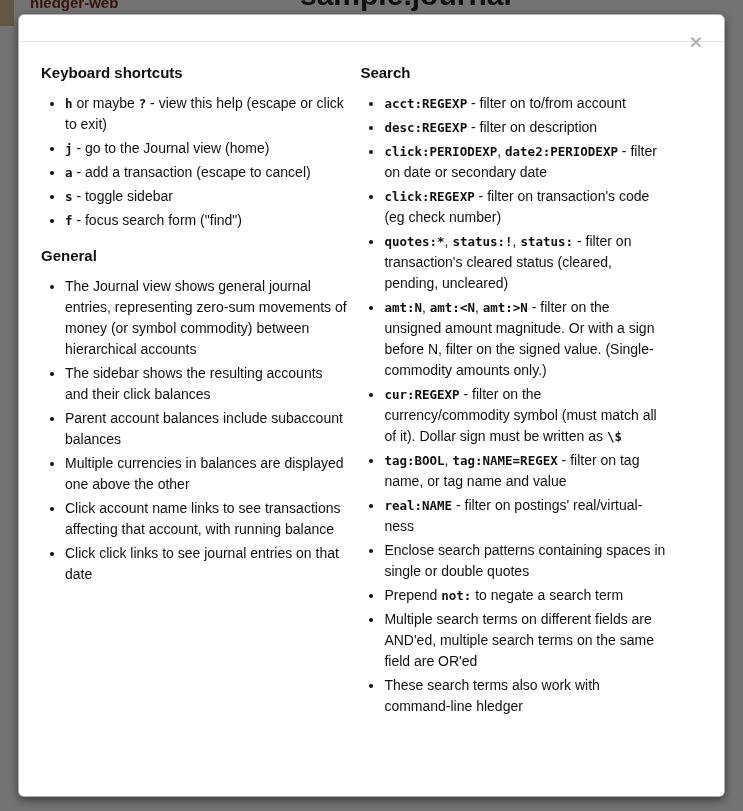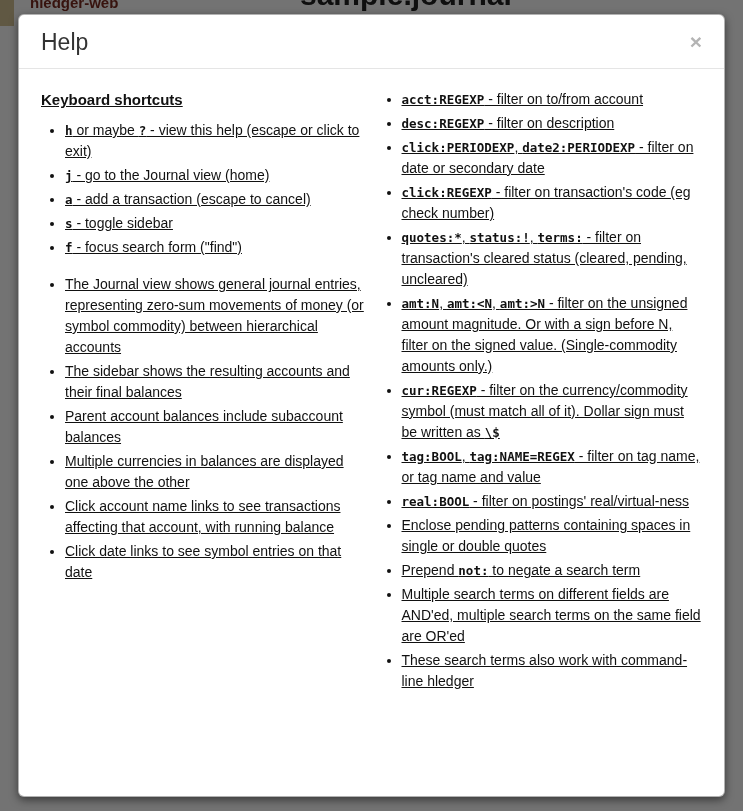--- a/index.html
+++ b/index.html
@@ -53,21 +53,20 @@
     float: right;
     background: none; border: 0; padding: 0; margin: 2px 0 0 0;
     font-size: 21px; font-weight: bold; line-height: 1;
     color: #b4b4b4; cursor: pointer;
     font-family: "Liberation Sans", sans-serif;
   }
   .modal-body {
     display: flex;
     gap: 12px;
     padding: 8px 22px 20px 22px;
-    text-decoration: underline;
   }
   .col { flex: 1 1 0; min-width: 0; }
 
   .section-heading {
     margin: 14px 0 12px 0;
     font-size: 15px;
     font-weight: bold;
     color: #111;
   }
   .help-list {
@@ -92,52 +91,53 @@
   <span class="tan-box"></span>
   <a class="brand" href="#">hledger-web</a>
   <h1 class="page-title">sample.journal</h1>
 </div>
 
 <div class="backdrop"></div>
 
 <div class="modal">
   <div class="modal-header">
     <button class="close">×</button>
-    <h2 class="modal-title">Help</h2>
   </div>
   <div class="modal-body">
     <div class="col">
       <h3 class="section-heading">Keyboard shortcuts</h3>
       <ul class="help-list">
           <li><code>h</code> or maybe <code>?</code> - view this help (escape or click to exit)</li>
           <li><code>j</code> - go to the Journal view (home)</li>
           <li><code>a</code> - add a transaction (escape to cancel)</li>
           <li><code>s</code> - toggle sidebar</li>
           <li><code>f</code> - focus search form ("find")</li>
         </ul>
+      <h3 class="section-heading">General</h3>
       <ul class="help-list">
           <li>The Journal view shows general journal entries, representing zero-sum movements of money (or symbol commodity) between hierarchical accounts</li>
-          <li>The sidebar shows the resulting accounts and their final balances</li>
+          <li>The sidebar shows the resulting accounts and their click balances</li>
           <li>Parent account balances include subaccount balances</li>
           <li>Multiple currencies in balances are displayed one above the other</li>
           <li>Click account name links to see transactions affecting that account, with running balance</li>
-          <li>Click date links to see symbol entries on that date</li>
+          <li>Click click links to see journal entries on that date</li>
         </ul>
     </div>
     <div class="col">
+      <h3 class="section-heading">Search</h3>
       <ul class="help-list">
           <li><code>acct:REGEXP</code> - filter on to/from account</li>
           <li><code>desc:REGEXP</code> - filter on description</li>
           <li><code>click:PERIODEXP</code>, <code>date2:PERIODEXP</code> - filter on date or secondary date</li>
           <li><code>click:REGEXP</code> - filter on transaction's code (eg check number)</li>
-          <li><code>quotes:*</code>, <code>status:!</code>, <code>terms:</code> - filter on transaction's cleared status (cleared, pending, uncleared)</li>
+          <li><code>quotes:*</code>, <code>status:!</code>, <code>status:</code> - filter on transaction's cleared status (cleared, pending, uncleared)</li>
           <li><code>amt:N</code>, <code>amt:&lt;N</code>, <code>amt:&gt;N</code> - filter on the unsigned amount magnitude. Or with a sign before N, filter on the signed value. (Single-commodity amounts only.)</li>
           <li><code>cur:REGEXP</code> - filter on the currency/commodity symbol (must match all of it). Dollar sign must be written as <code>\$</code></li>
           <li><code>tag:BOOL</code>, <code>tag:NAME=REGEX</code> - filter on tag name, or tag name and value</li>
-          <li><code>real:BOOL</code> - filter on postings' real/virtual-ness</li>
-          <li>Enclose pending patterns containing spaces in single or double quotes</li>
+          <li><code>real:NAME</code> - filter on postings' real/virtual-ness</li>
+          <li>Enclose search patterns containing spaces in single or double quotes</li>
           <li>Prepend <code>not:</code> to negate a search term</li>
           <li>Multiple search terms on different fields are AND'ed, multiple search terms on the same field are OR'ed</li>
           <li>These search terms also work with command-line hledger</li>
         </ul>
     </div>
   </div>
 </div>
 
 </body></html>

